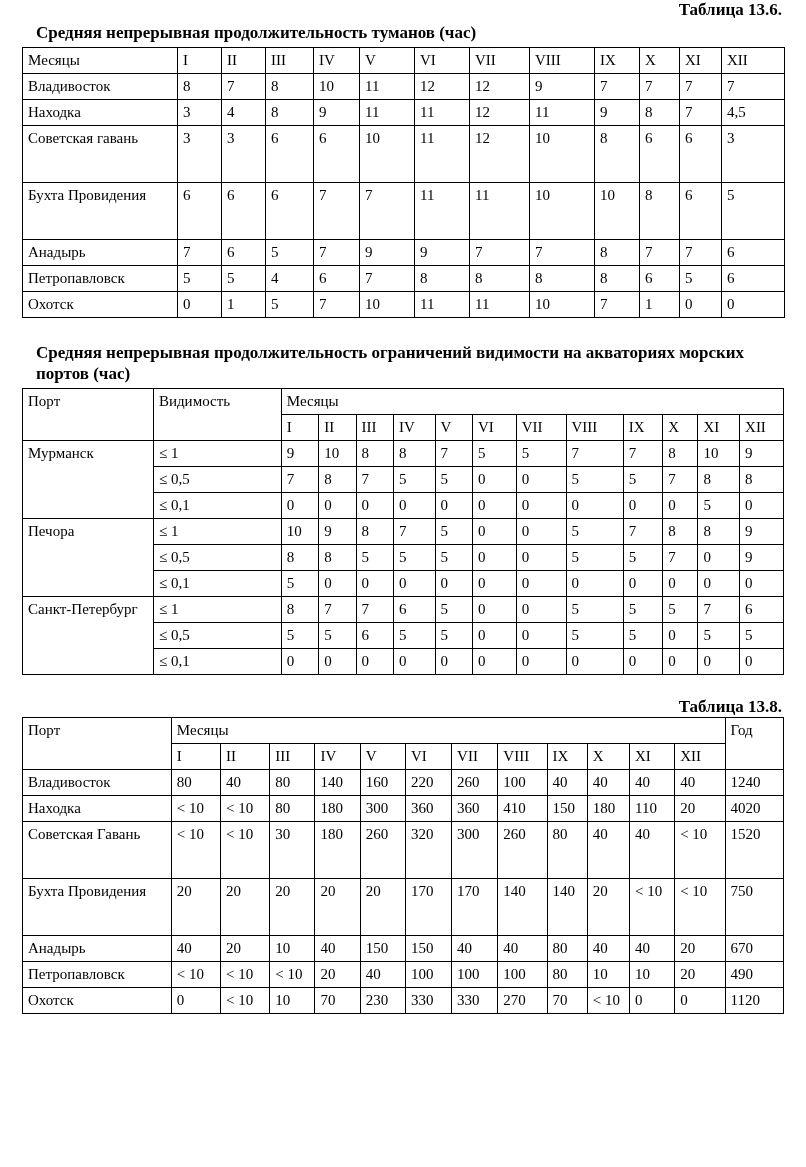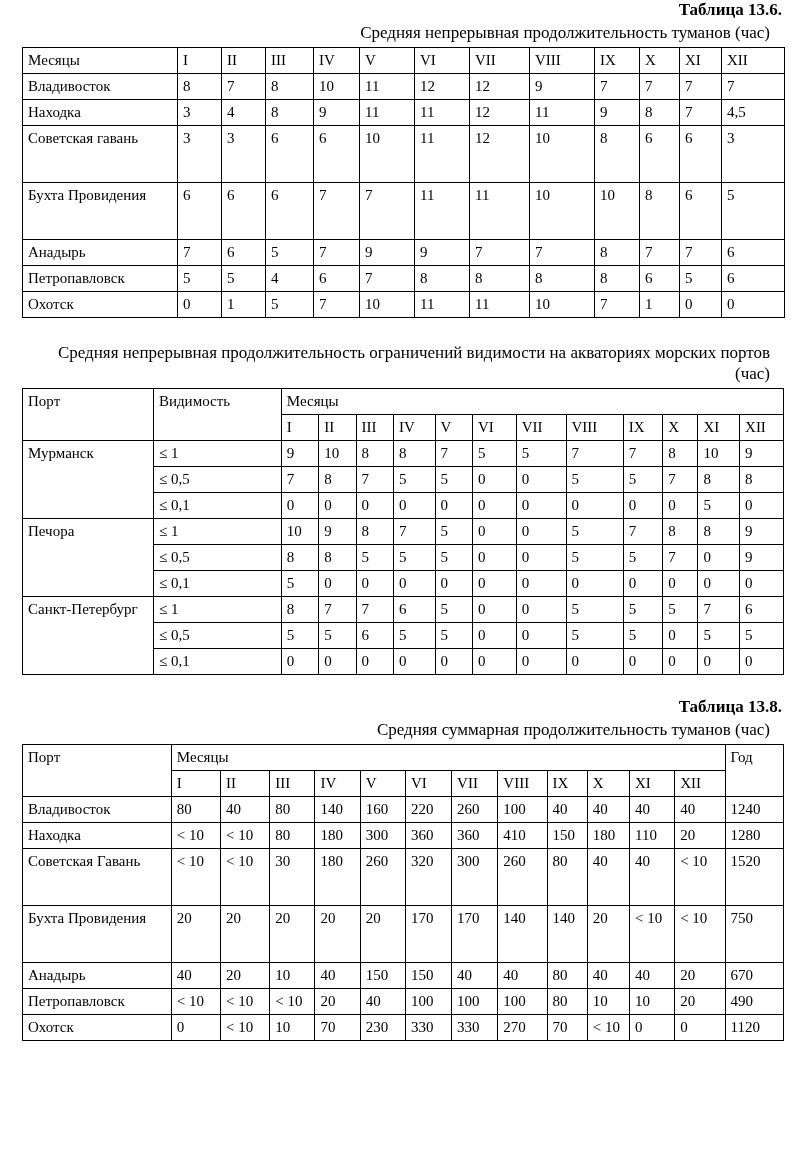--- a/index.html
+++ b/index.html
@@ -23,22 +23,22 @@
     padding: 0 22px;
   }
   .tbl-number {
     text-align: right;
     font-size: 17px;
     line-height: 20px;
     padding-right: 2px;
     font-weight: bold;
   }
   .tbl-caption {
-    text-align: right;
-    font-weight: normal;
+    text-align: left;
+    font-weight: bold;
     font-size: 17px;
     line-height: 21px;
     padding: 2px 14px 4px 14px;
   }
   table.grid {
     border-collapse: collapse;
     width: 100%;
     table-layout: fixed;
     font-size: 15px;
     padding-left: 38px;
@@ -394,21 +394,20 @@
         <td class="num">0</td>
         <td class="num">0</td>
         <td class="num">0</td>
       </tr>
     </tbody>
   </table>
 
   <div class="gap-lg"></div>
 
   <div class="tbl-number">Таблица 13.8.</div>
-  <div class="tbl-caption">Средняя суммарная продолжительность туманов (час)</div>
 
   <table class="grid">
     <colgroup>
       <col style="width:148px">
       <col style="width:49px">
         <col style="width:49px">
         <col style="width:45px">
       <col style="width:45px">
         <col style="width:45px">
         <col style="width:46px">
@@ -465,21 +464,21 @@
         <td class="num">80</td>
         <td class="num">180</td>
         <td class="num">300</td>
         <td class="num">360</td>
         <td class="num">360</td>
         <td class="num">410</td>
         <td class="num">150</td>
         <td class="num">180</td>
         <td class="num">110</td>
         <td class="num">20</td>
-        <td class="num">1280</td>
+        <td class="num">4020</td>
       </tr>
       <tr>
         <td class="name-cell tall-a">Советская Гавань</td>
         <td class="num">&lt; 10</td>
         <td class="num">&lt; 10</td>
         <td class="num">30</td>
         <td class="num">180</td>
         <td class="num">260</td>
         <td class="num">320</td>
         <td class="num">300</td>

